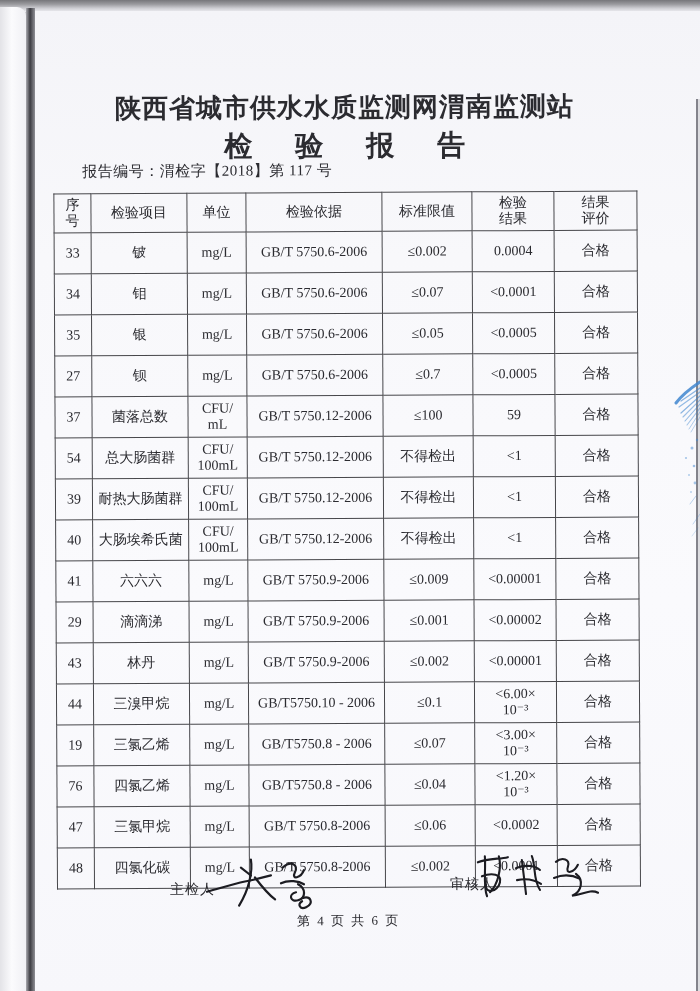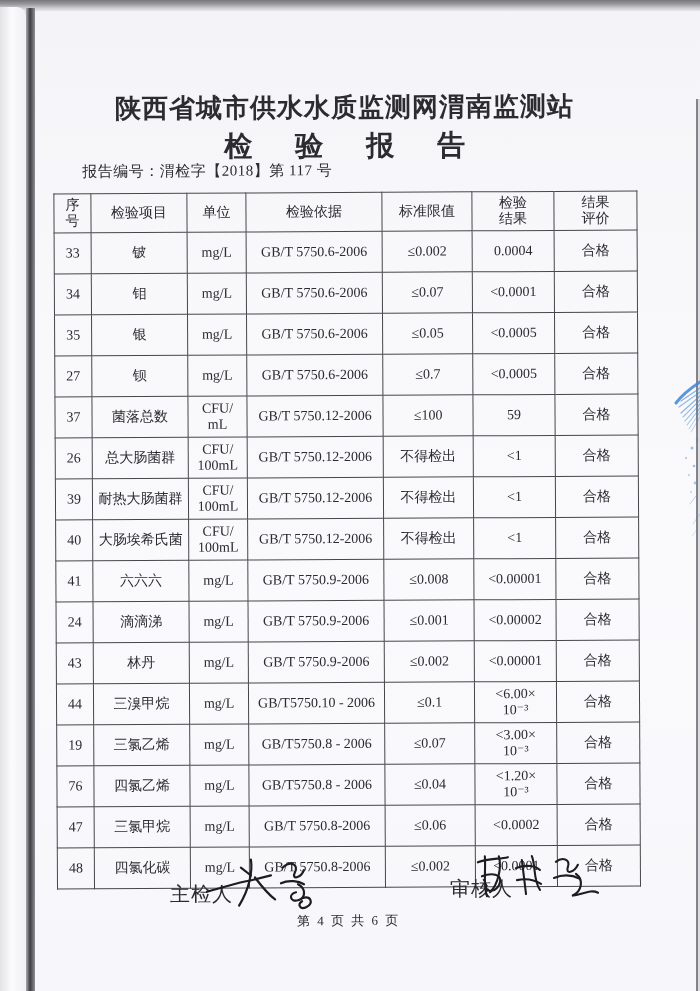--- a/index.html
+++ b/index.html
@@ -23,21 +23,21 @@
   .doc-subtitle{position:absolute;left:0;top:116px;width:583px;text-align:center;
     font-size:28px;font-weight:bold;word-spacing:36px;white-space:nowrap;}
   .report-no{position:absolute;left:29px;top:150px;font-size:15px;letter-spacing:.5px;white-space:nowrap;}
   table.results{position:absolute;left:0;top:181px;width:583px;border-collapse:collapse;
     table-layout:fixed;font-size:14px;color:#2b2b30;}
   table.results th,table.results td{border:1px solid #47474b;text-align:center;vertical-align:middle;
     font-weight:normal;padding:1px 2px;line-height:1.15;white-space:pre-line;overflow:hidden;}
   table.results th{height:36px;}
   table.results td{height:38px;}
   .c0{width:37px;}.c1{width:96px;}.c2{width:59px;}.c3{width:136px;}.c4{width:90px;}.c5{width:82px;}.c6{width:83px;}
-  .sig-label{position:absolute;font-size:20px;letter-spacing:1px;white-space:nowrap;}
+  .sig-label{position:absolute;font-size:14px;letter-spacing:1px;white-space:nowrap;}
   .sig-label.inspector{left:113px;top:869px;}
   .sig-label.reviewer{left:393px;top:865px;}
   .sig-svg{position:absolute;}
   .sig-svg.inspector{left:148px;top:840px;}
   .sig-svg.reviewer{left:413px;top:838px;}
   .page-indicator{position:absolute;left:0;top:901px;width:583px;text-align:center;
     font-size:13px;letter-spacing:2px;white-space:nowrap;}
   .seal-fragment{position:absolute;right:0;top:365px;width:28px;height:170px;}
 </style>
 </head>
@@ -122,21 +122,21 @@
               <td>37</td>
               <td>菌落总数</td>
               <td>CFU/
 mL</td>
               <td>GB/T 5750.12-2006</td>
               <td>≤100</td>
               <td>59</td>
               <td>合格</td>
             </tr>
             <tr>
-              <td>26</td>
+              <td>54</td>
               <td>总大肠菌群</td>
               <td>CFU/
 100mL</td>
               <td>GB/T 5750.12-2006</td>
               <td>不得检出</td>
               <td>&lt;1</td>
               <td>合格</td>
             </tr>
             <tr>
               <td>39</td>
@@ -156,26 +156,26 @@
               <td>GB/T 5750.12-2006</td>
               <td>不得检出</td>
               <td>&lt;1</td>
               <td>合格</td>
             </tr>
             <tr>
               <td>41</td>
               <td>六六六</td>
               <td>mg/L</td>
               <td>GB/T 5750.9-2006</td>
-              <td>≤0.008</td>
+              <td>≤0.009</td>
               <td>&lt;0.00001</td>
               <td>合格</td>
             </tr>
             <tr>
-              <td>24</td>
+              <td>29</td>
               <td>滴滴涕</td>
               <td>mg/L</td>
               <td>GB/T 5750.9-2006</td>
               <td>≤0.001</td>
               <td>&lt;0.00002</td>
               <td>合格</td>
             </tr>
             <tr>
               <td>43</td>
               <td>林丹</td>

